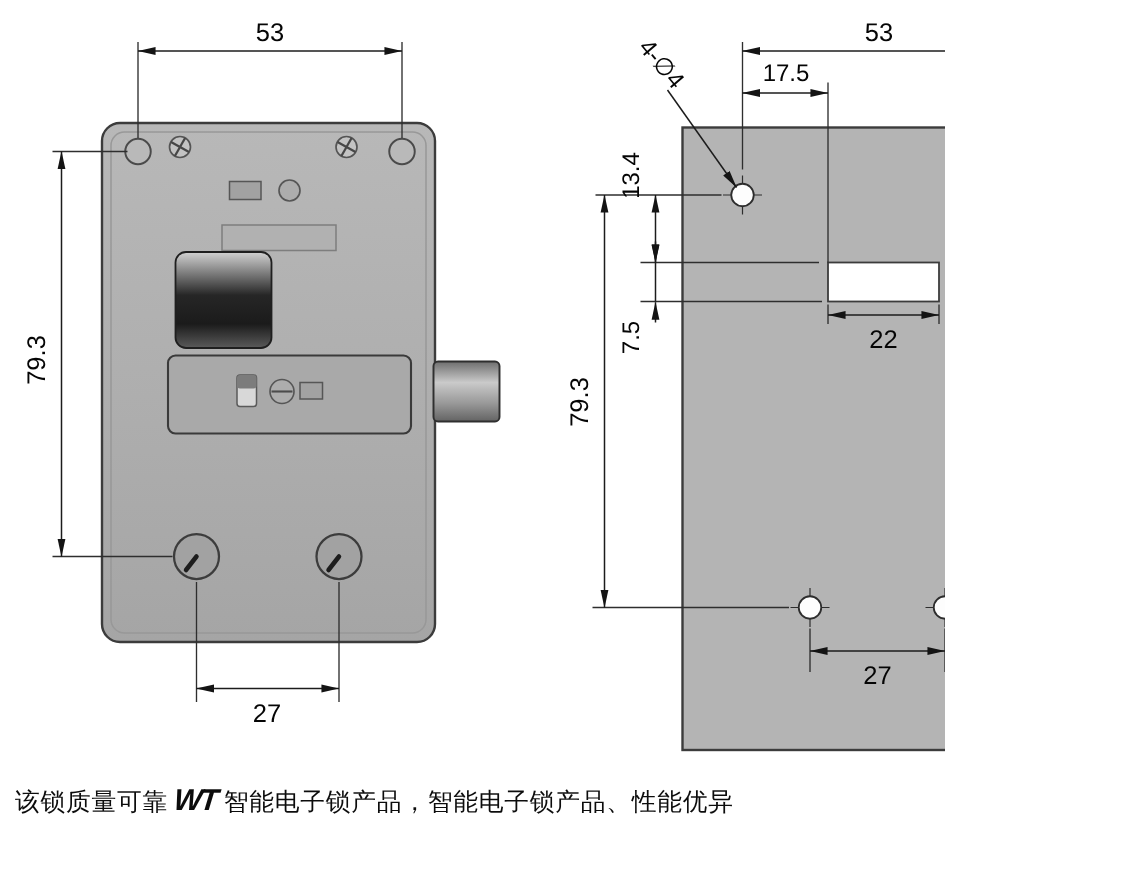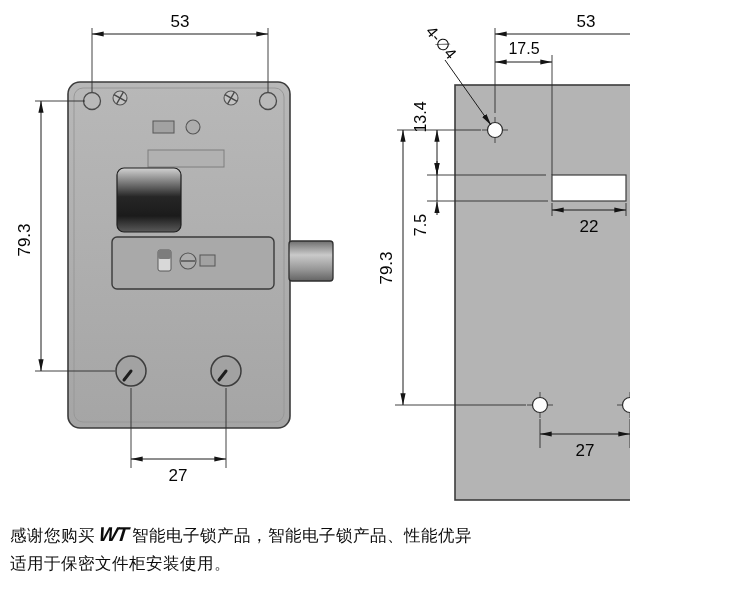--- a/index.html
+++ b/index.html
@@ -195,16 +195,15 @@
         <line class="ext" x1="540" y1="419" x2="540" y2="448"></line>
         <line class="ext" x1="630" y1="419" x2="630" y2="448"></line>
         <line class="dl" x1="540" y1="434" x2="630" y2="434" marker-start="url(#arr)" marker-end="url(#arr)"></line>
         <text x="585" y="456" text-anchor="middle">27</text>
       </g>
     </g>
   </svg>
 
   
   <div class="footer">
-    <p><span>感谢您购买</span><span class="brand">WT</span><span>智能电子锁产品，智能电子锁产品、性能优异</span></p>
-    <p>适用于保密文件柜安装使用。</p>
+    <p><span>该锁质量可靠</span><span class="brand">WT</span><span>智能电子锁产品，智能电子锁产品、性能优异</span></p>
   </div>
 </div>
 
 </body></html>

